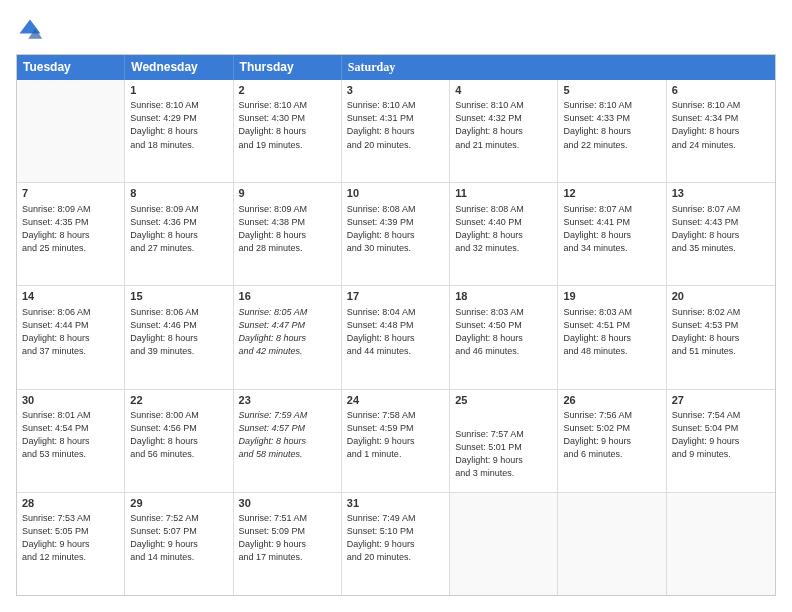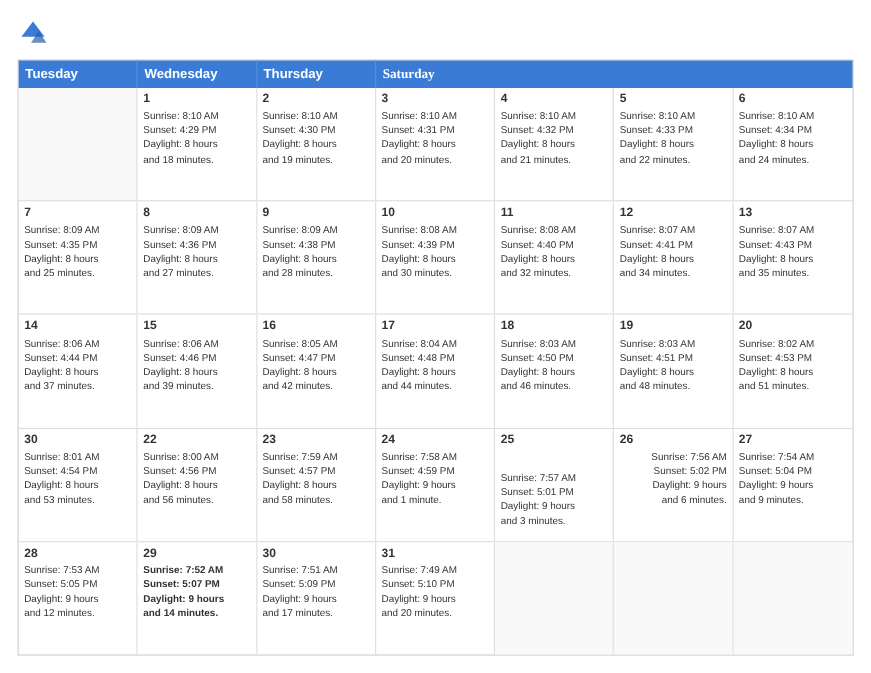--- a/index.html
+++ b/index.html
@@ -234,21 +234,21 @@
           </div>
           <div class="cal-cell">
             <span class="day-num">15</span>
             <div class="cal-cell-info" style="white-space: pre-line;">Sunrise: 8:06 AM
 Sunset: 4:46 PM
 Daylight: 8 hours
 and 39 minutes.</div>
           </div>
           <div class="cal-cell">
             <span class="day-num">16</span>
-            <div class="cal-cell-info" style="white-space: pre-line;">Sunrise: 8:05 AM
+            <div class="cal-cell-info" style="white-space: pre-line; font-style: italic;">Sunrise: 8:05 AM
 Sunset: 4:47 PM
 Daylight: 8 hours
 and 42 minutes.</div>
           </div>
           <div class="cal-cell">
             <span class="day-num">17</span>
             <div class="cal-cell-info" style="white-space: pre-line;">Sunrise: 8:04 AM
 Sunset: 4:48 PM
 Daylight: 8 hours
 and 44 minutes.</div>
@@ -285,42 +285,42 @@
           </div>
           <div class="cal-cell">
             <span class="day-num">22</span>
             <div class="cal-cell-info" style="white-space: pre-line;">Sunrise: 8:00 AM
 Sunset: 4:56 PM
 Daylight: 8 hours
 and 56 minutes.</div>
           </div>
           <div class="cal-cell">
             <span class="day-num">23</span>
-            <div class="cal-cell-info" style="white-space: pre-line;">Sunrise: 7:59 AM
+            <div class="cal-cell-info" style="white-space: pre-line; font-style: italic;">Sunrise: 7:59 AM
 Sunset: 4:57 PM
 Daylight: 8 hours
 and 58 minutes.</div>
           </div>
           <div class="cal-cell">
             <span class="day-num">24</span>
             <div class="cal-cell-info" style="white-space: pre-line;">Sunrise: 7:58 AM
 Sunset: 4:59 PM
 Daylight: 9 hours
 and 1 minute.</div>
           </div>
           <div class="cal-cell">
             <span class="day-num">25</span>
             <div class="cal-cell-info" style="white-space: pre-line; margin-top: 20px;">Sunrise: 7:57 AM
 Sunset: 5:01 PM
 Daylight: 9 hours
 and 3 minutes.</div>
           </div>
           <div class="cal-cell">
             <span class="day-num">26</span>
-            <div class="cal-cell-info" style="white-space: pre-line; text-align: right;">Sunrise: 7:56 AM
+            <div class="cal-cell-info" style="white-space: pre-line;">Sunrise: 7:56 AM
 Sunset: 5:02 PM
 Daylight: 9 hours
 and 6 minutes.</div>
           </div>
           <div class="cal-cell">
             <span class="day-num">27</span>
             <div class="cal-cell-info" style="white-space: pre-line;">Sunrise: 7:54 AM
 Sunset: 5:04 PM
 Daylight: 9 hours
 and 9 minutes.</div>
@@ -329,21 +329,21 @@
         <div class="cal-row">
           <div class="cal-cell">
             <span class="day-num">28</span>
             <div class="cal-cell-info" style="white-space: pre-line;">Sunrise: 7:53 AM
 Sunset: 5:05 PM
 Daylight: 9 hours
 and 12 minutes.</div>
           </div>
           <div class="cal-cell">
             <span class="day-num">29</span>
-            <div class="cal-cell-info" style="white-space: pre-line; font-weight: bold;">Sunrise: 7:52 AM
+            <div class="cal-cell-info" style="white-space: pre-line;">Sunrise: 7:52 AM
 Sunset: 5:07 PM
 Daylight: 9 hours
 and 14 minutes.</div>
           </div>
           <div class="cal-cell">
             <span class="day-num">30</span>
             <div class="cal-cell-info" style="white-space: pre-line;">Sunrise: 7:51 AM
 Sunset: 5:09 PM
 Daylight: 9 hours
 and 17 minutes.</div>

